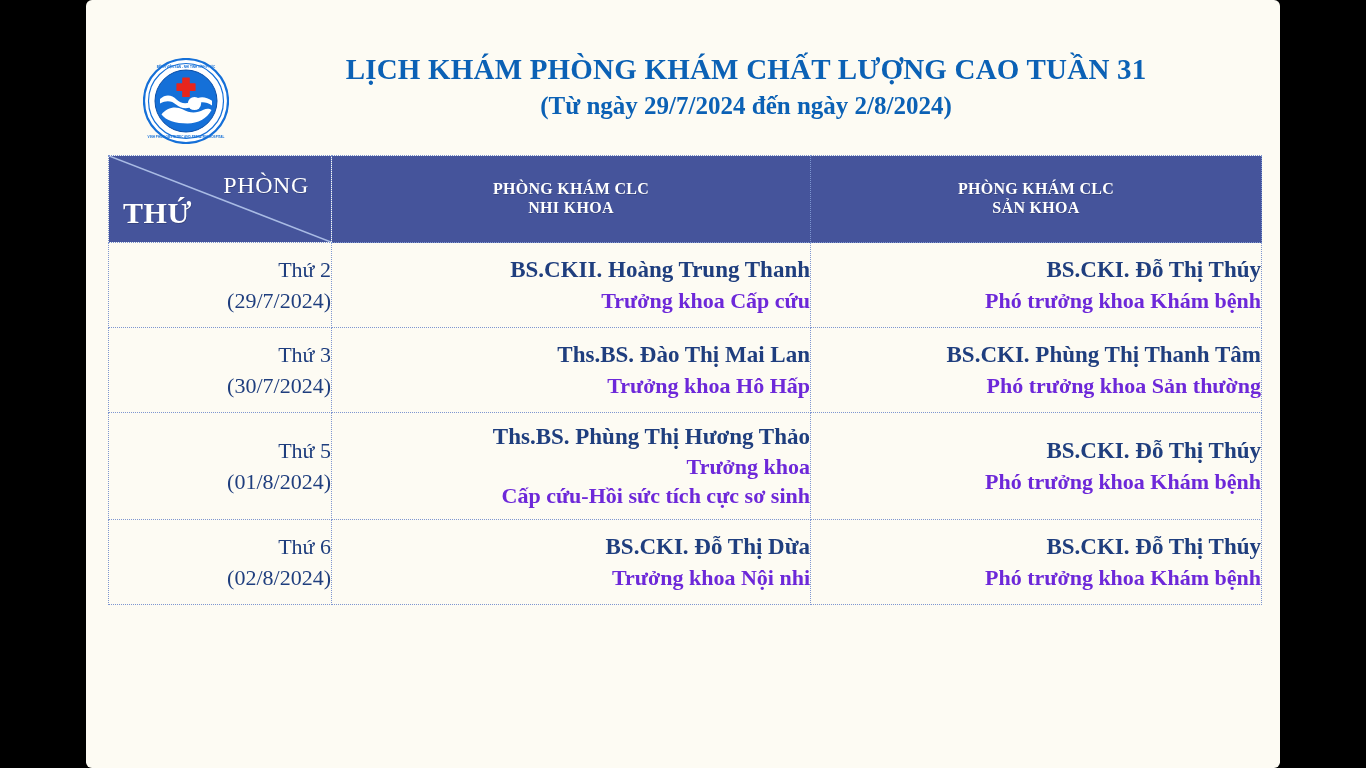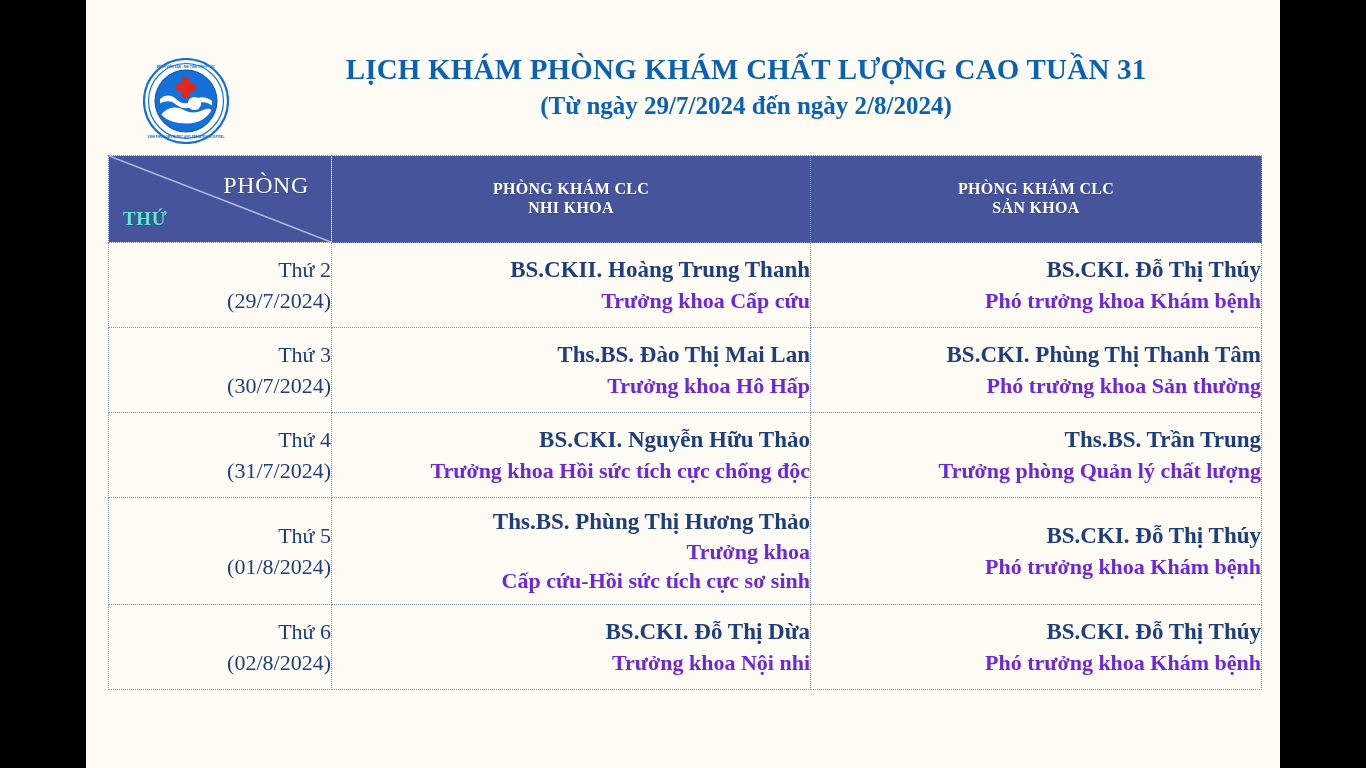--- a/index.html
+++ b/index.html
@@ -19,20 +19,21 @@
   }
   
   #slide {
     position: absolute;
     left: 86px;
     top: 0px;
     width: 1194px;
     height: 768px;
     background: #FDFBF3;
     overflow: hidden;
+    border-radius: 6px;
   }
 
   
   .header-band {
     position: absolute;
     left: 0;
     top: 0;
     width: 1194px;
     height: 150px;
   }
@@ -114,23 +115,23 @@
     color: #FFFFFF;
     font-weight: normal;
     font-size: 24px;
     letter-spacing: 0.6px;
     text-shadow: 0.5px 0.5px 0 rgba(0,0,0,0.20);
   }
   .corner-bottom {
     position: absolute;
     left: 14px;
     bottom: 12px;
-    color: #5eead4;
-    font-weight: bold;
-    font-size: 19px;
+    color: #ffffff;
+    font-weight: bold;
+    font-size: 30px;
     letter-spacing: 0.6px;
     text-shadow: 0.5px 0.5px 0 rgba(0,0,0,0.20);
   }
 
   
   .day-cell {
     width: 222px;
     text-align: right;
     color: #1F3E7E;
     font-size: 22px;
@@ -250,34 +251,20 @@
           <td class="doc-cell">
             <div class="doc-name">Ths.BS. Đào Thị Mai Lan</div>
             <div class="doc-role">Trưởng khoa Hô Hấp</div>
           </td>
           <td class="doc-cell">
             <div class="doc-name">BS.CKI. Phùng Thị Thanh Tâm</div>
             <div class="doc-role">Phó trưởng khoa Sản thường</div>
           </td>
         </tr>
 
-        <tr class="row-h-std">
-          <td class="day-cell">
-            <div>Thứ 4</div>
-            <div>(31/7/2024)</div>
-          </td>
-          <td class="doc-cell">
-            <div class="doc-name">BS.CKI. Nguyễn Hữu Thảo</div>
-            <div class="doc-role">Trưởng khoa Hồi sức tích cực chống độc</div>
-          </td>
-          <td class="doc-cell">
-            <div class="doc-name">Ths.BS. Trần Trung</div>
-            <div class="doc-role">Trưởng phòng Quản lý chất lượng</div>
-          </td>
-        </tr>
 
         <tr class="row-h-tall">
           <td class="day-cell">
             <div>Thứ 5</div>
             <div>(01/8/2024)</div>
           </td>
           <td class="doc-cell">
             <div class="doc-name">Ths.BS. Phùng Thị Hương Thảo</div>
             <div class="doc-role">Trưởng khoa</div>
             <div class="doc-role">Cấp cứu-Hồi sức tích cực sơ sinh</div>

